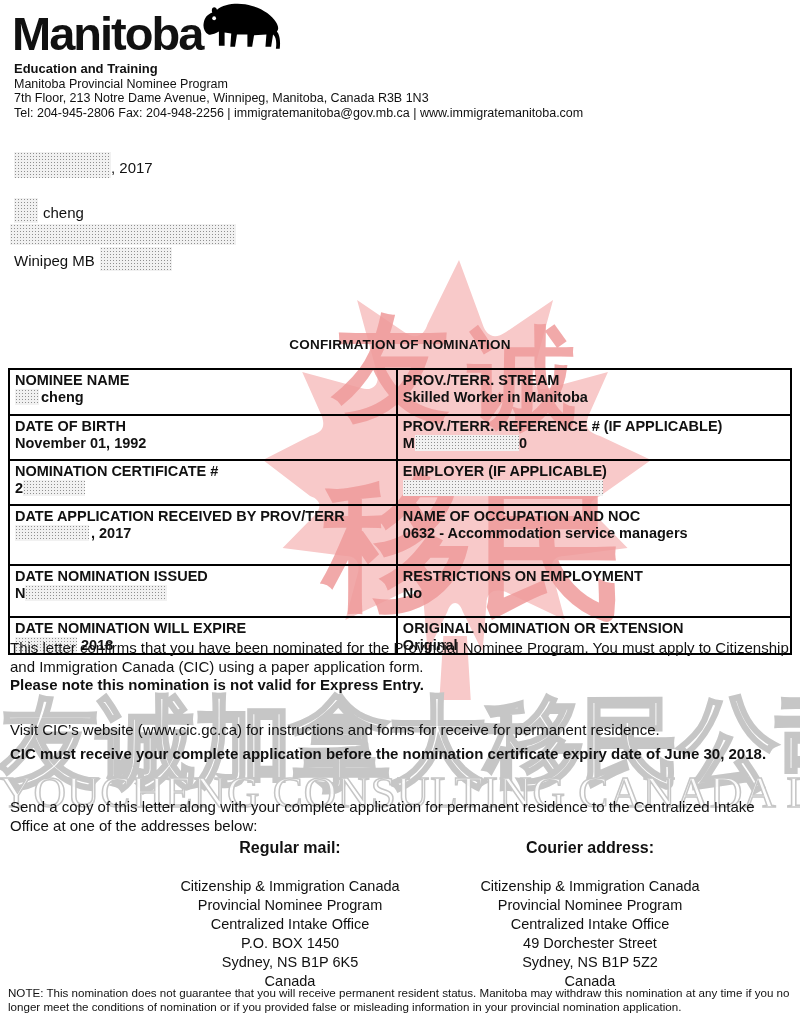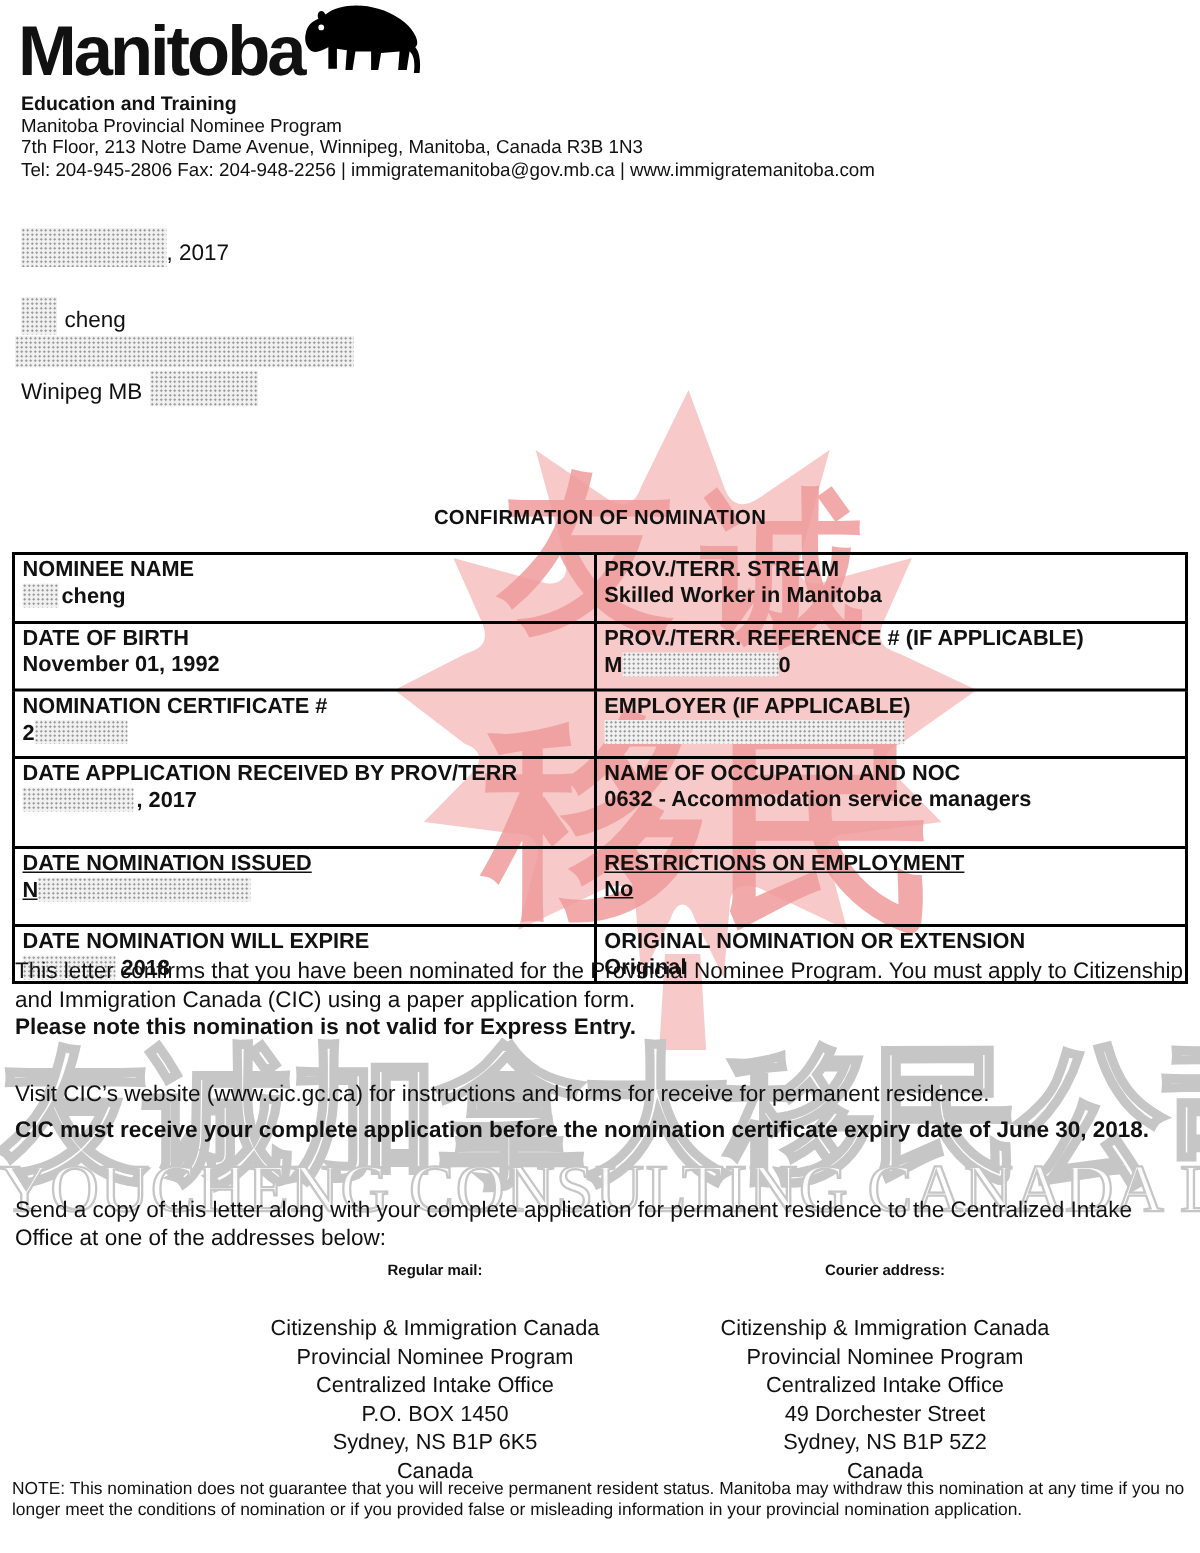--- a/index.html
+++ b/index.html
@@ -65,21 +65,21 @@
   .rw104{width:104px;} .rw142{width:142px;} .rw200{width:200px;}
   
   .bp { left:10px; width:782px; font-size:15px; line-height:18.5px; }
   .bp1  { top:639px; }
   .bp1b { top:676px; font-weight:bold; }
   .bp2  { top:721px; }
   .bp3  { top:745px; font-weight:bold; }
   .bp4  { top:798px; }
   
   .addr-col { width:400px; text-align:center; font-size:14.5px; line-height:19px; }
-  .addr-head { font-weight:bold; font-size:10px; }
+  .addr-head { font-weight:bold; font-size:16px; }
   .col-reg  { left:90px;  top:838px; }
   .col-cour { left:390px; top:838px; }
   .addr-lines { margin-top:20px; }
   
   .note { left:8px; top:986px; width:788px; font-size:11.6px; line-height:14.2px; }
 </style>
 </head>
 <body>
 
 <div class="page">
@@ -152,21 +152,21 @@
       <tr style="height:60px;">
         <td class="lcol">
           <div>DATE APPLICATION RECEIVED BY PROV/TERR</div>
           <div><span class="redact rw74"></span><span>, 2017</span></div>
         </td>
         <td>
           <div>NAME OF OCCUPATION AND NOC</div>
           <div><span>0632 - Accommodation service managers</span></div>
         </td>
       </tr>
-      <tr style="height:52px;text-decoration:underline;">
+      <tr style="height:52px;">
         <td class="lcol">
           <div>DATE NOMINATION ISSUED</div>
           <div><span>N</span><span class="redact rw142"></span></div>
         </td>
         <td>
           <div>RESTRICTIONS ON EMPLOYMENT</div>
           <div><span>No</span></div>
         </td>
       </tr>
       <tr style="height:37px;">

